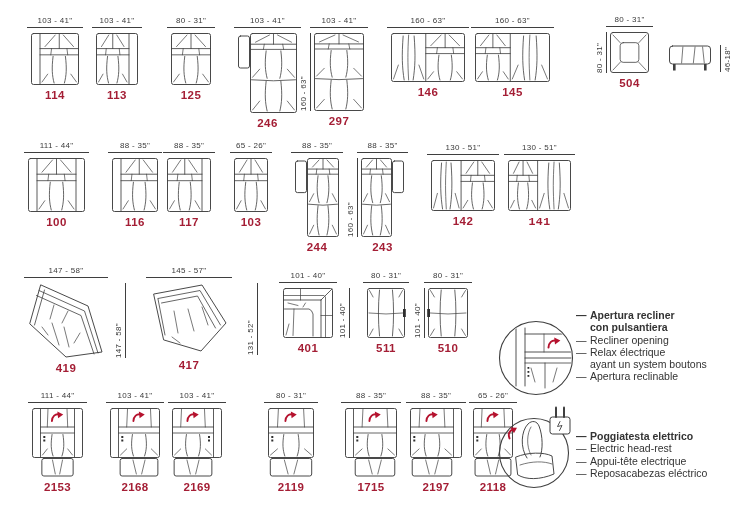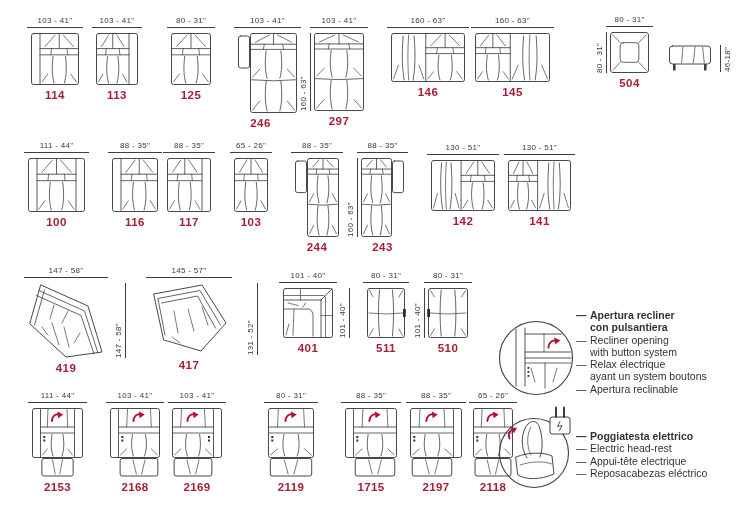--- a/index.html
+++ b/index.html
@@ -96,21 +96,21 @@
         <path d="M13.5,46.8 Q35.5,48.8 57.5,46.8" stroke="#3f3f3f" stroke-width="0.8" stroke-linecap="round" fill="none"></path>
         <path d="M28.14,17.9 C26.64,30.08 27.14,37.67999999999999 29.14,45.3" stroke="#3f3f3f" stroke-width="0.8" stroke-linecap="round" fill="none"></path>
         <path d="M42.86,17.9 C44.36,30.08 43.86,37.67999999999999 41.86,45.3" stroke="#3f3f3f" stroke-width="0.8" stroke-linecap="round" fill="none"></path>
         <path d="M14.5,44.3 L21.700000000000003,36.16" stroke="#3f3f3f" stroke-width="0.7" stroke-linecap="round" fill="none"></path>
         <path d="M56.5,44.3 L49.3,36.16" stroke="#3f3f3f" stroke-width="0.7" stroke-linecap="round" fill="none"></path>
         <path d="M28.14,48.3 C26.64,61.515 27.14,69.69 29.14,78" stroke="#3f3f3f" stroke-width="0.8" stroke-linecap="round" fill="none"></path>
         <path d="M42.86,48.3 C44.36,61.515 43.86,69.69 41.86,78" stroke="#3f3f3f" stroke-width="0.8" stroke-linecap="round" fill="none"></path>
         <path d="M14.5,77 L21.700000000000003,68.055" stroke="#3f3f3f" stroke-width="0.7" stroke-linecap="round" fill="none"></path>
         <path d="M56.5,77 L49.3,68.055" stroke="#3f3f3f" stroke-width="0.7" stroke-linecap="round" fill="none"></path>
       </svg>
-      <div class="num" style="left:225px;top:117px;width:71px;text-align:center;">246</div>
+      <div class="num" style="left:232px;top:117px;width:71px;text-align:center;">246</div>
     </div>
     <div style="position:absolute;left:0;top:0;">
       <div class="hdim" style="left:310px;top:6px;width:58px;height:19px;">103 - 41"</div>
       <svg style="left:314px;top:33px;" width="50" height="78" viewBox="0 0 50 78">
         <rect x="0.5" y="0.5" width="49" height="77" rx="2" stroke="#3f3f3f" stroke-width="0.95" stroke-linecap="round" fill="none"></rect>
         <line x1="0.5" y1="10.920000000000002" x2="49.5" y2="10.920000000000002" stroke="#3f3f3f" stroke-width="0.85" stroke-linecap="round" fill="none"></line>
         <line x1="0.5" y1="15.989999999999998" x2="49.5" y2="15.989999999999998" stroke="#3f3f3f" stroke-width="0.8" stroke-linecap="round" fill="none"></line>
         <line x1="25" y1="1" x2="25" y2="10.920000000000002" stroke="#3f3f3f" stroke-width="0.8" stroke-linecap="round" fill="none"></line>
         <path d="M21,2 L5.5,8.920000000000002" stroke="#3f3f3f" stroke-width="0.7" stroke-linecap="round" fill="none"></path>
         <path d="M29,2 L44.5,8.920000000000002" stroke="#3f3f3f" stroke-width="0.7" stroke-linecap="round" fill="none"></path>
@@ -377,21 +377,21 @@
         <path d="M10.397400000000001,22.919999999999998 C8.897400000000001,34.506 9.397400000000001,41.775999999999996 11.397400000000001,49" stroke="#3f3f3f" stroke-width="0.8" stroke-linecap="round" fill="none"></path>
         <path d="M19.712600000000002,22.919999999999998 C21.212600000000002,34.506 20.712600000000002,41.775999999999996 18.712600000000002,49" stroke="#3f3f3f" stroke-width="0.8" stroke-linecap="round" fill="none"></path>
         <path d="M2.5,48 L6.322,40.322" stroke="#3f3f3f" stroke-width="0.7" stroke-linecap="round" fill="none"></path>
         <path d="M27.61,48 L23.788,40.322" stroke="#3f3f3f" stroke-width="0.7" stroke-linecap="round" fill="none"></path>
         <path d="M40.7926,3 C39.2926,23.55 39.7926,35.8 41.7926,49" stroke="#3f3f3f" stroke-width="0.8" stroke-linecap="round" fill="none"></path>
         <path d="M51.3174,3 C52.8174,23.55 52.3174,35.8 50.3174,49" stroke="#3f3f3f" stroke-width="0.8" stroke-linecap="round" fill="none"></path>
         <path d="M31.61,48 L36.188,33.35" stroke="#3f3f3f" stroke-width="0.7" stroke-linecap="round" fill="none"></path>
         <path d="M60.5,48 L55.922,33.35" stroke="#3f3f3f" stroke-width="0.7" stroke-linecap="round" fill="none"></path>
         <path d="M46.055,2 C45.055,20.400000000000002 45.055,30.599999999999998 46.055,49" stroke="#3f3f3f" stroke-width="0.7" stroke-linecap="round" fill="none"></path>
       </svg>
-      <div class="num" style="left:502px;top:215px;width:75px;">141</div>
+      <div class="num" style="left:502px;top:215px;width:75px;font-family:Liberation Mono, monospace;">141</div>
     </div>
     <div style="position:absolute;left:0;top:0;">
       <div class="hdim" style="left:24px;top:256px;width:84px;height:19px;">147 - 58"</div>
       <svg style="left:28px;top:283px;" width="76" height="75" viewBox="0 0 76 75">
         <polygon points="13,2 60,23 74,69 38,74 2,41" stroke="#3f3f3f" stroke-width="0.95" stroke-linecap="round" fill="none"></polygon>
         <path d="M11,7.5 L56.5,28 L70,70" stroke="#3f3f3f" stroke-width="0.8" stroke-linecap="round" fill="none"></path>
         <path d="M8.5,12.5 L53,32.5 L66,71" stroke="#3f3f3f" stroke-width="0.8" stroke-linecap="round" fill="none"></path>
         <path d="M16.5,7 L6.5,42" stroke="#3f3f3f" stroke-width="0.8" stroke-linecap="round" fill="none"></path>
         <path d="M24,40 L31,62" stroke="#3f3f3f" stroke-width="0.7" stroke-linecap="round" fill="none"></path>
         <path d="M36,44 L41,64" stroke="#3f3f3f" stroke-width="0.7" stroke-linecap="round" fill="none"></path>
@@ -688,24 +688,20 @@
         </div>
         <div class="legend-line bold">
           <span class="dash"></span>
           <span class="txt">con pulsantiera</span>
         </div>
         <div class="legend-line">
           <span class="dash">—</span>
           <span class="txt">Recliner opening</span>
         </div>
         <div class="legend-line">
-          <span class="dash"></span>
-          <span class="txt">with button system</span>
-        </div>
-        <div class="legend-line">
           <span class="dash">—</span>
           <span class="txt">Relax électrique</span>
         </div>
         <div class="legend-line">
           <span class="dash"></span>
           <span class="txt">ayant un system boutons</span>
         </div>
         <div class="legend-line">
           <span class="dash">—</span>
           <span class="txt">Apertura reclinable</span>

